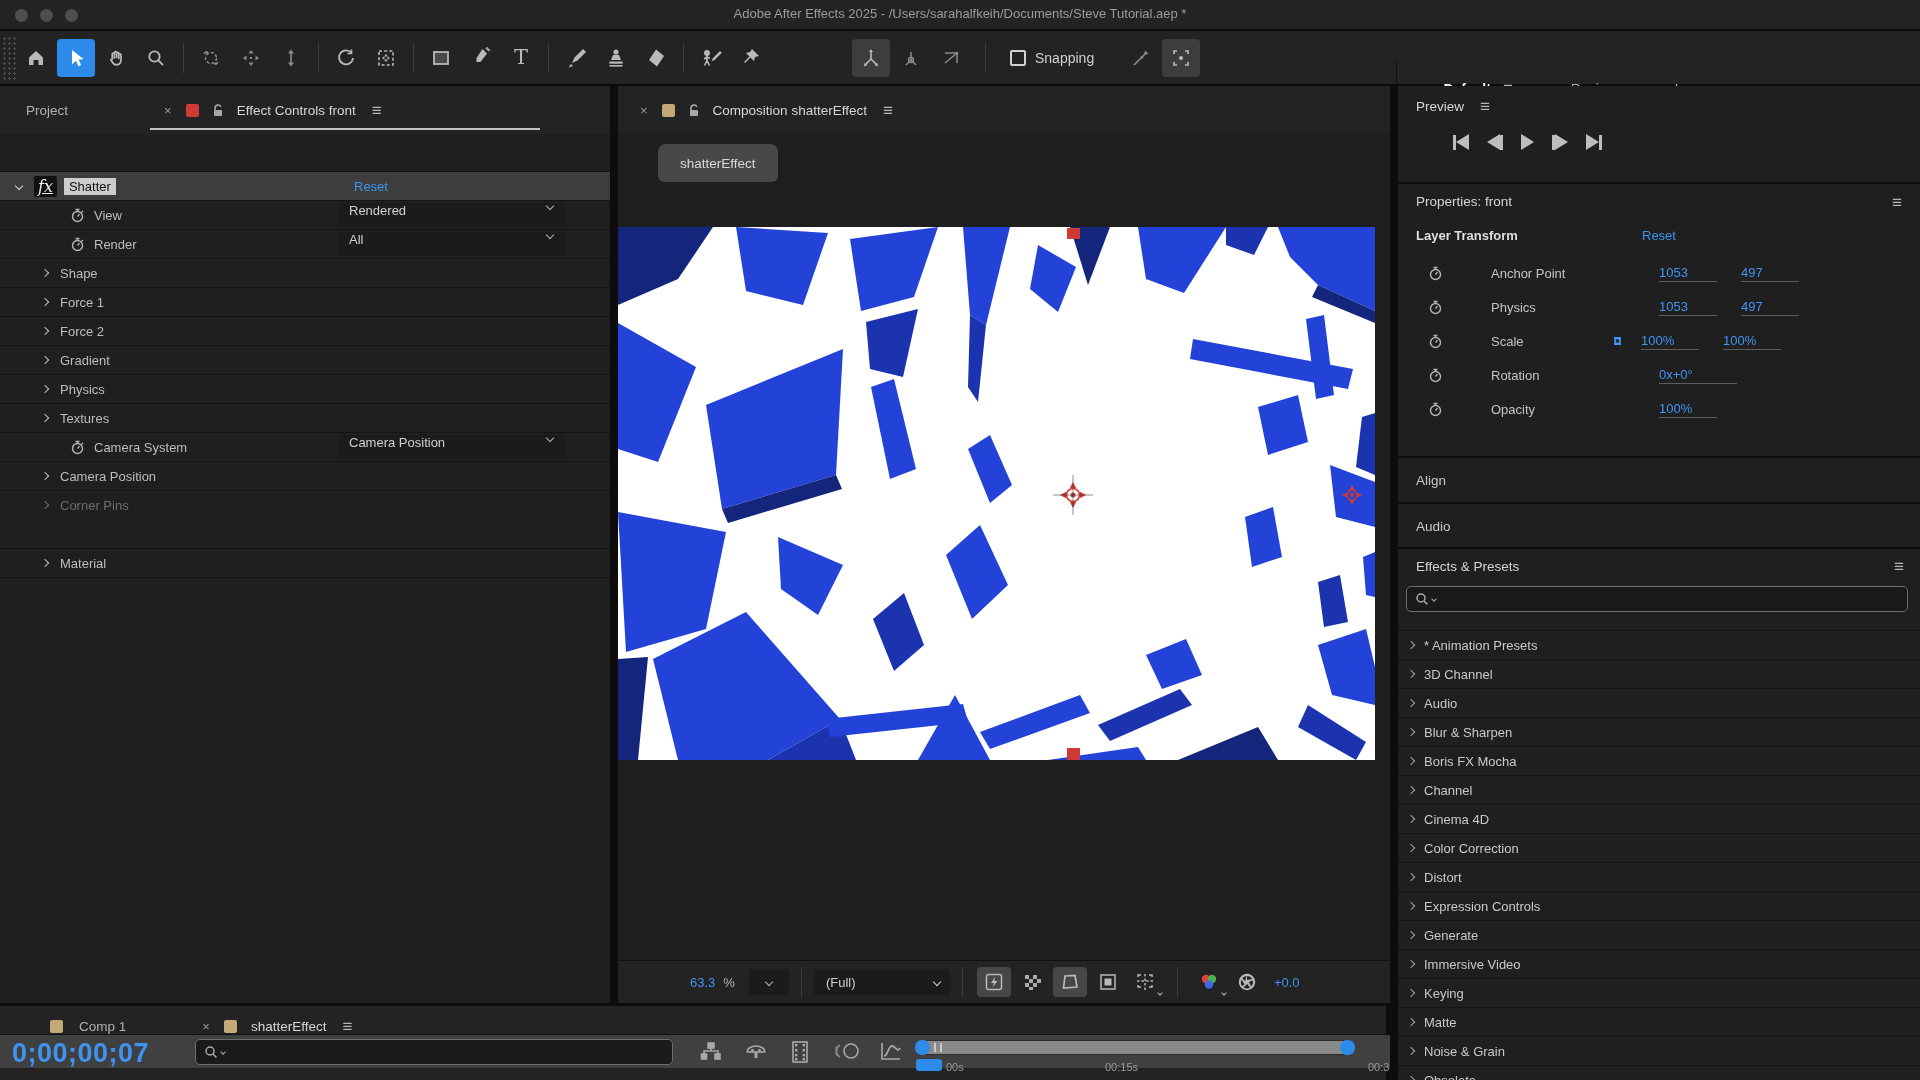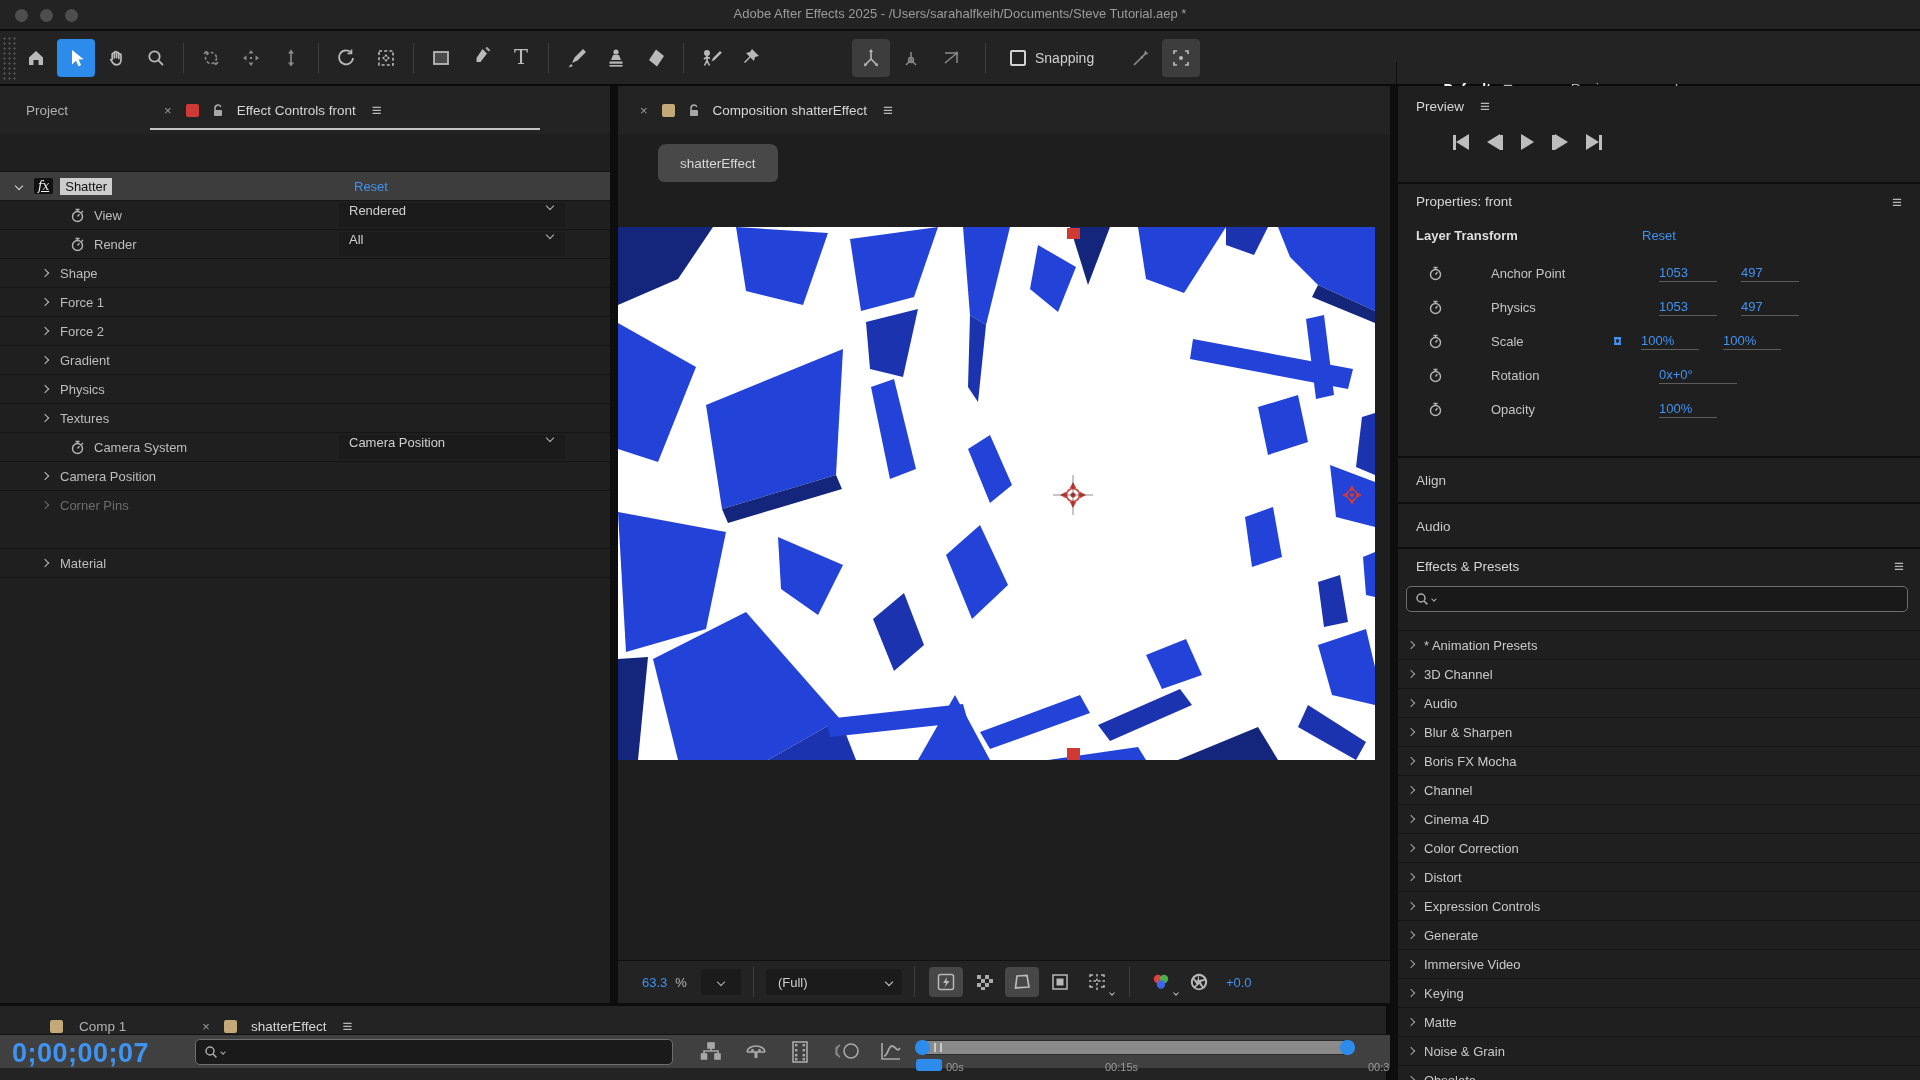--- a/index.html
+++ b/index.html
@@ -38,21 +38,21 @@
   .tab-title.inactive { color:#b0b0b0; }
   .underline { position:absolute; height:2px; background:#c4c4c4; bottom:4px; }
 
   .cr { display:inline-block; width:6px; height:6px; border-right:1.7px solid currentColor; border-bottom:1.7px solid currentColor; transform:rotate(-45deg); }
   .cd { display:inline-block; width:6px; height:6px; border-right:1.7px solid currentColor; border-bottom:1.7px solid currentColor; transform:rotate(45deg); }
 
   
   .left-panel { left:0; top:86px; width:614px; height:917px; border-right:4px solid #0d0d0d; }
   .ec-row { position:absolute; left:0; width:610px; height:29px; border-top:1px solid #141414; display:flex; align-items:center; color:#bdbdbd; }
   .ec-row.hdr { background:#3d3d3d; color:#e2e2e2; }
-  .fx-badge { background:#111; color:#f2f2f2; font-family:"DejaVu Serif",serif; font-style:italic; font-size:12px; padding:1px 4px; border-radius:2px;text-decoration:underline; }
+  .fx-badge { background:#111; color:#f2f2f2; font-family:"DejaVu Serif",serif; font-style:italic; font-size:16px; padding:1px 4px; border-radius:2px;text-decoration:underline; }
   .name-chip { background:#cdcdcd; color:#121212; padding:1px 5px; }
   .reset-link { color:var(--accent); position:absolute; left:354px; }
   .stopwatch { color:#b5b5b5; display:inline-flex; }
   .ddl { position:absolute; left:339px; width:226px; height:24px; background:#1b1b1b; border-radius:3px; display:flex; align-items:flex-start; padding:0 10px; color:#d0d0d0; }
   .ddl .cd { position:absolute; right:12px; color:#b5b5b5; }
   .disabled { color:#6c6c6c !important; }
 
   
   .center-panel { left:618px; top:86px; width:772px; height:917px; background:#1e1e1e; }
   .center-panel .ptabs { background:#232323; }
@@ -434,21 +434,21 @@
 
         <g stroke="var(--red)" fill="none">
           <circle cx="734" cy="268" r="5" stroke-width="1.5"></circle>
           <circle cx="734" cy="268" r="2" fill="var(--red)" stroke="none"></circle>
           <path d="M734 258 l2.6 5 h-5.2 Z M734 278 l2.6-5 h-5.2 Z M724 268 l5-2.6 v5.2 Z M744 268 l-5-2.6 v5.2 Z" fill="var(--red)" stroke="none"></path>
         </g>
       </svg>
     </div>
 
     <div class="compbar">
-      <span class="blue" style="margin-left:24px">63.3</span>
+      <span class="blue" style="margin-left:72px">63.3</span>
       <span style="margin-left:8px">%</span>
       <div class="zoom-dd">
           <span class="cd"></span>
         </div>
       <div class="tsep" style="margin:0 12px"></div>
       <div class="res-dd">
           <span>(Full)</span>
           <span class="cd"></span>
         </div>
       <div class="tsep" style="margin:0 12px"></div>

